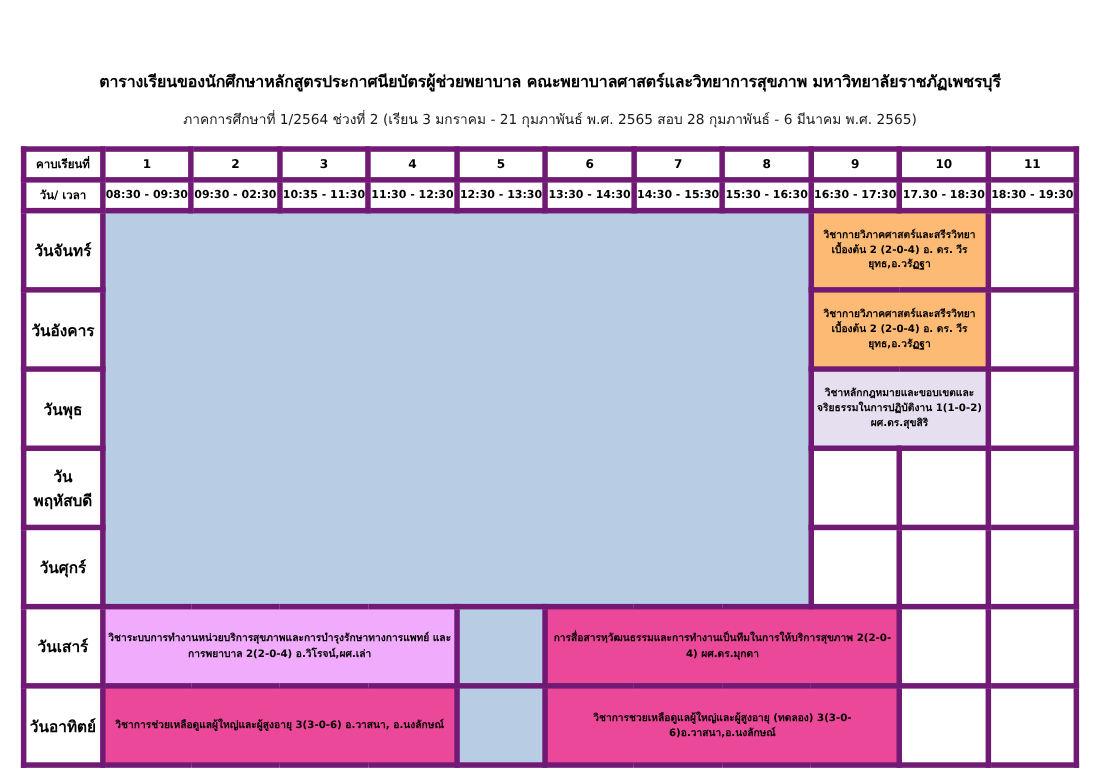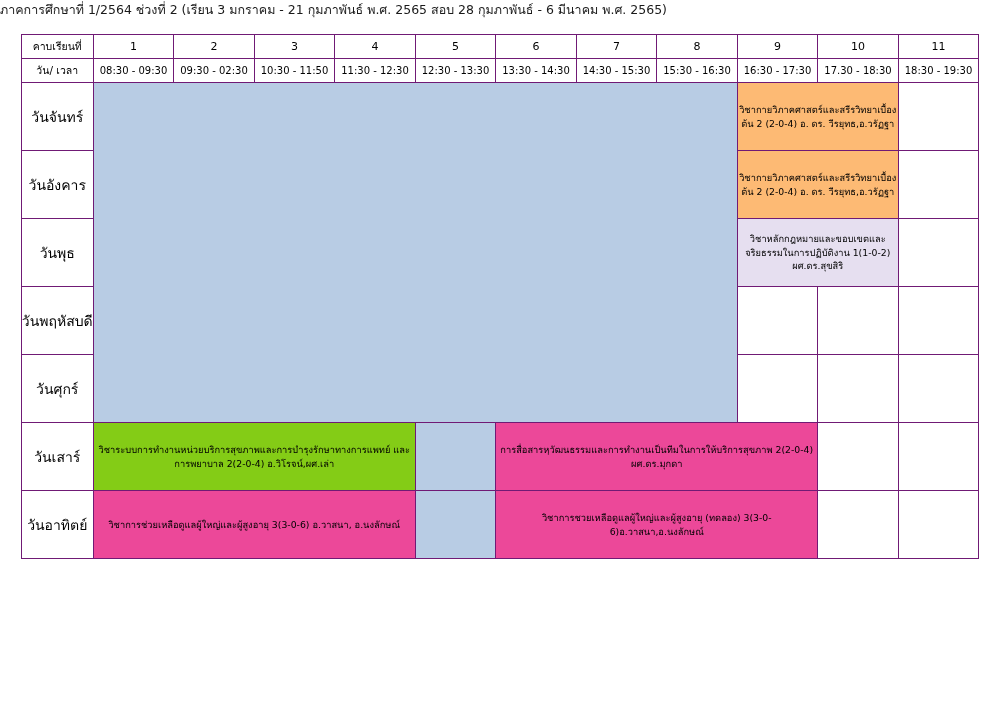--- a/index.html
+++ b/index.html
@@ -20,34 +20,36 @@
     height: 707px;
   }
   .title {
     text-align: center;
     font-size: 14.5px;
     font-weight: bold;
     margin-top: 62px;
     letter-spacing: -0.1px;
   }
   .subtitle {
+    text-align: center;
     font-size: 12.5px;
+    margin-top: 14px;
     color: #1a1a1a;
   }
   table.schedule {
     border-collapse: collapse;
     margin: 14px auto 0 auto;
     width: 957px;
     table-layout: fixed;
   }
   table.schedule td, table.schedule th {
-    border: 1px solid #701a75;
+    border: 5px solid #701a75;
     vertical-align: middle;
     text-align: center;
-    font-weight: normal;
+    font-weight: bold;
     padding: 0;
   }
   .hdr-period, .hdr-day {
     font-size: 10.5px;
     height: 23px;
   }
   .col-day { width: 72px; }
   .hdr-num { font-size: 11px; }
   .hdr-time { font-size: 10px; }
   .daycell {
@@ -55,29 +57,30 @@
     height: 67px;
   }
   .course {
     font-size: 9.3px;
     line-height: 1.45;
     padding: 4px 6px;
   }
   .c-blue  { background: #b8cce4; }
   .c-green { background: #fdba74; }
   .c-purple{ background: #e6dff0; }
-  .c-peach { background: #84cc16; }
+  .c-peach { background: #f0abfc; }
   .c-white { background: #ec4899; }
   .blank { background: #ffffff; }
 </style>
 </head>
 <body>
 
 <div class="page">
 
+  <div class="title">ตารางเรียนของนักศึกษาหลักสูตรประกาศนียบัตรผู้ช่วยพยาบาล คณะพยาบาลศาสตร์และวิทยาการสุขภาพ มหาวิทยาลัยราชภัฏเพชรบุรี</div>
   <div class="subtitle">ภาคการศึกษาที่ 1/2564 ช่วงที่ 2 (เรียน 3 มกราคม - 21 กุมภาพันธ์ พ.ศ. 2565 สอบ 28 กุมภาพันธ์ - 6 มีนาคม พ.ศ. 2565)</div>
 
   <table class="schedule">
     <colgroup>
       <col style="width:72px">
       <col span="11" style="width:80.5px">
     </colgroup>
     <tbody>
       <tr>
         <td class="hdr-period col-day">คาบเรียนที่</td>
@@ -90,21 +93,21 @@
         <td class="hdr-period hdr-num">7</td>
         <td class="hdr-period hdr-num">8</td>
         <td class="hdr-period hdr-num">9</td>
         <td class="hdr-period hdr-num">10</td>
         <td class="hdr-period hdr-num">11</td>
       </tr>
       <tr>
         <td class="hdr-day col-day">วัน/ เวลา</td>
         <td class="hdr-day hdr-time">08:30 - 09:30</td>
         <td class="hdr-day hdr-time">09:30 - 02:30</td>
-        <td class="hdr-day hdr-time">10:30 - 11:50</td>
+        <td class="hdr-day hdr-time">10:35 - 11:30</td>
         <td class="hdr-day hdr-time">11:30 - 12:30</td>
         <td class="hdr-day hdr-time">12:30 - 13:30</td>
         <td class="hdr-day hdr-time">13:30 - 14:30</td>
         <td class="hdr-day hdr-time">14:30 - 15:30</td>
         <td class="hdr-day hdr-time">15:30 - 16:30</td>
         <td class="hdr-day hdr-time">16:30 - 17:30</td>
         <td class="hdr-day hdr-time">17.30 - 18:30</td>
         <td class="hdr-day hdr-time">18:30 - 19:30</td>
       </tr>
 

